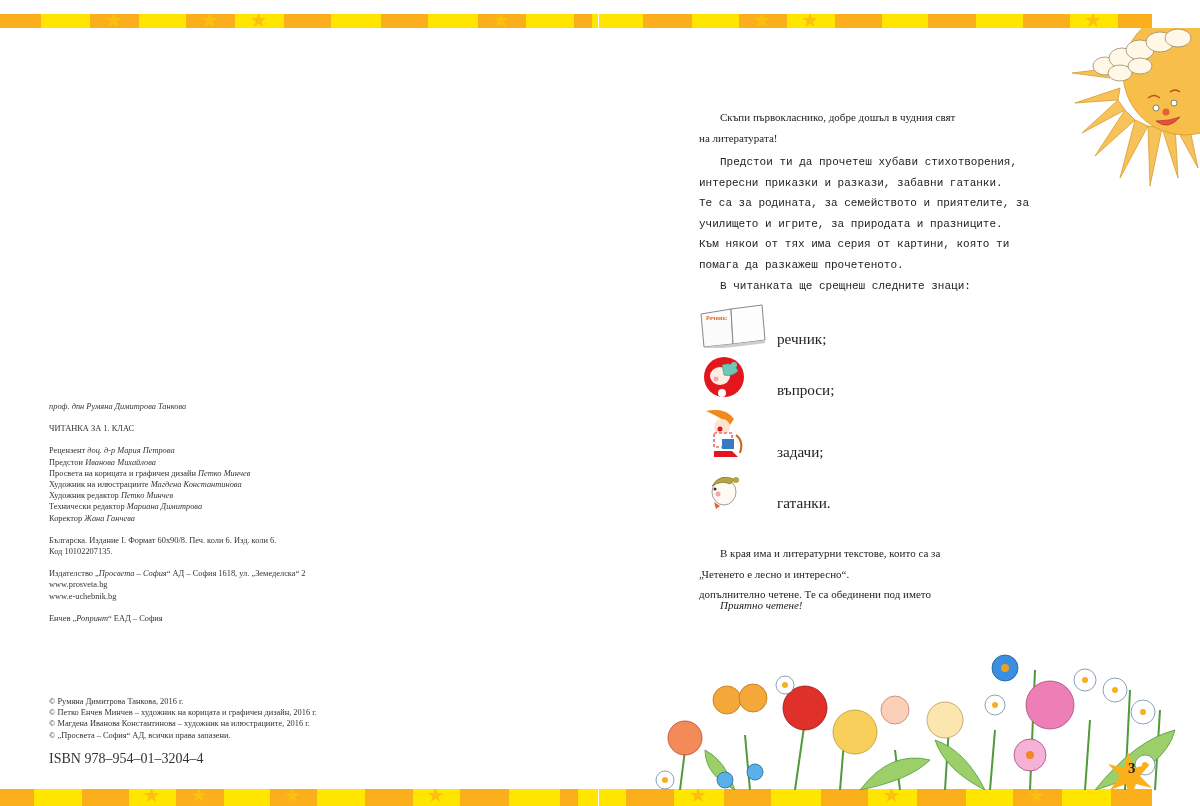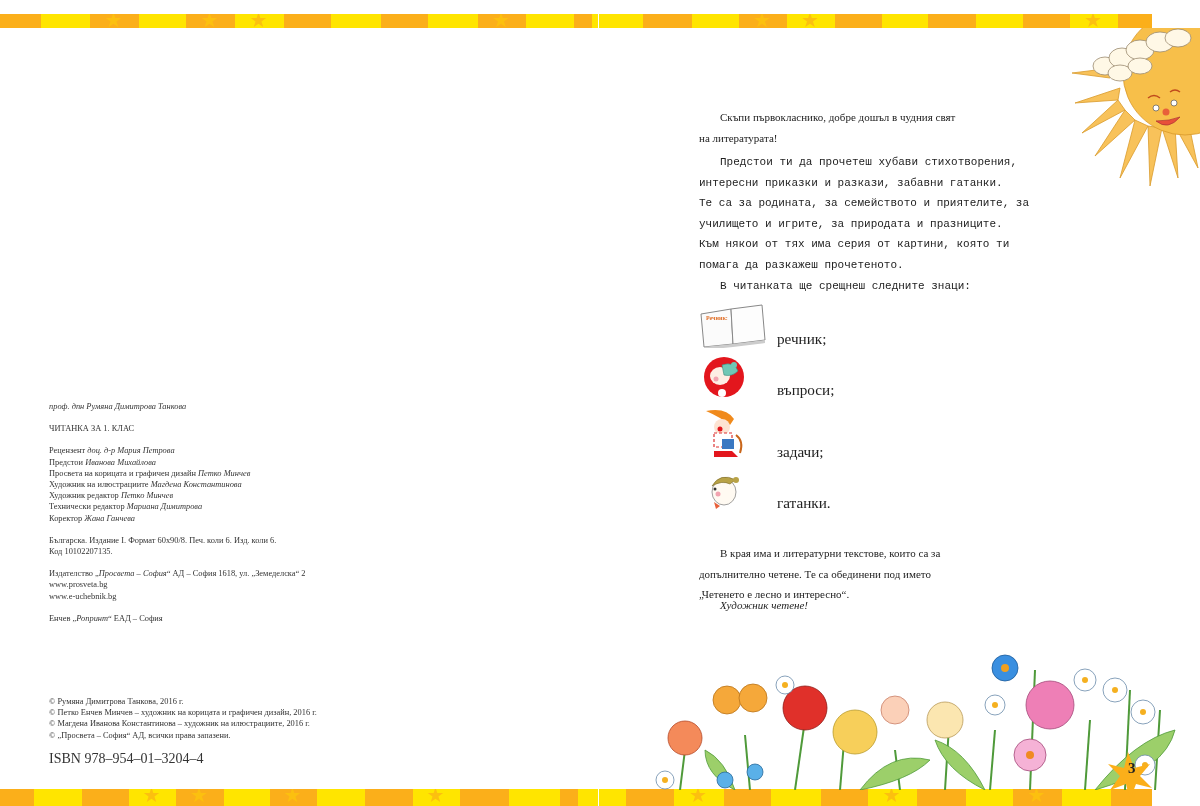--- a/index.html
+++ b/index.html
@@ -236,26 +236,26 @@
     <circle cx="38" cy="10" r="3" fill="#b8a246"></circle>
     <circle cx="20" cy="24" r="2.5" fill="#f2a4b0"></circle>
     <circle cx="17" cy="19" r="1.5" fill="#333"></circle>
     <path d="M16,32 l6,4 l-4,3z" fill="#e8603a"></path>
   </svg>
   <span class="lbl">гатанки.</span>
 </div>
 
 <div class="right-text" style="top:543px;">
   <p class="indent">В края има и литературни текстове, които са за</p>
+  <p>„Четенето е лесно и интересно“.</p>
   <p>допълнително четене. Те са обединени под името</p>
-  <p>„Четенето е лесно и интересно“.</p>
 </div>
 
 <div class="right-text" style="top:595px;font-style:italic;">
-  <p class="indent">Художник четене!</p>
+  <p class="indent">Приятно четене!</p>
 </div>
 
 <svg class="flowers" viewBox="0 0 555 150">
   <g stroke="#4f9a3a" stroke-width="2" fill="none">
     <path d="M35,150 L40,110"></path>
       <path d="M105,150 L100,95"></path>
       <path d="M150,150 L160,80"></path>
     <path d="M195,150 L200,90"></path>
       <path d="M255,150 L250,110"></path>
       <path d="M300,150 L305,70"></path>

